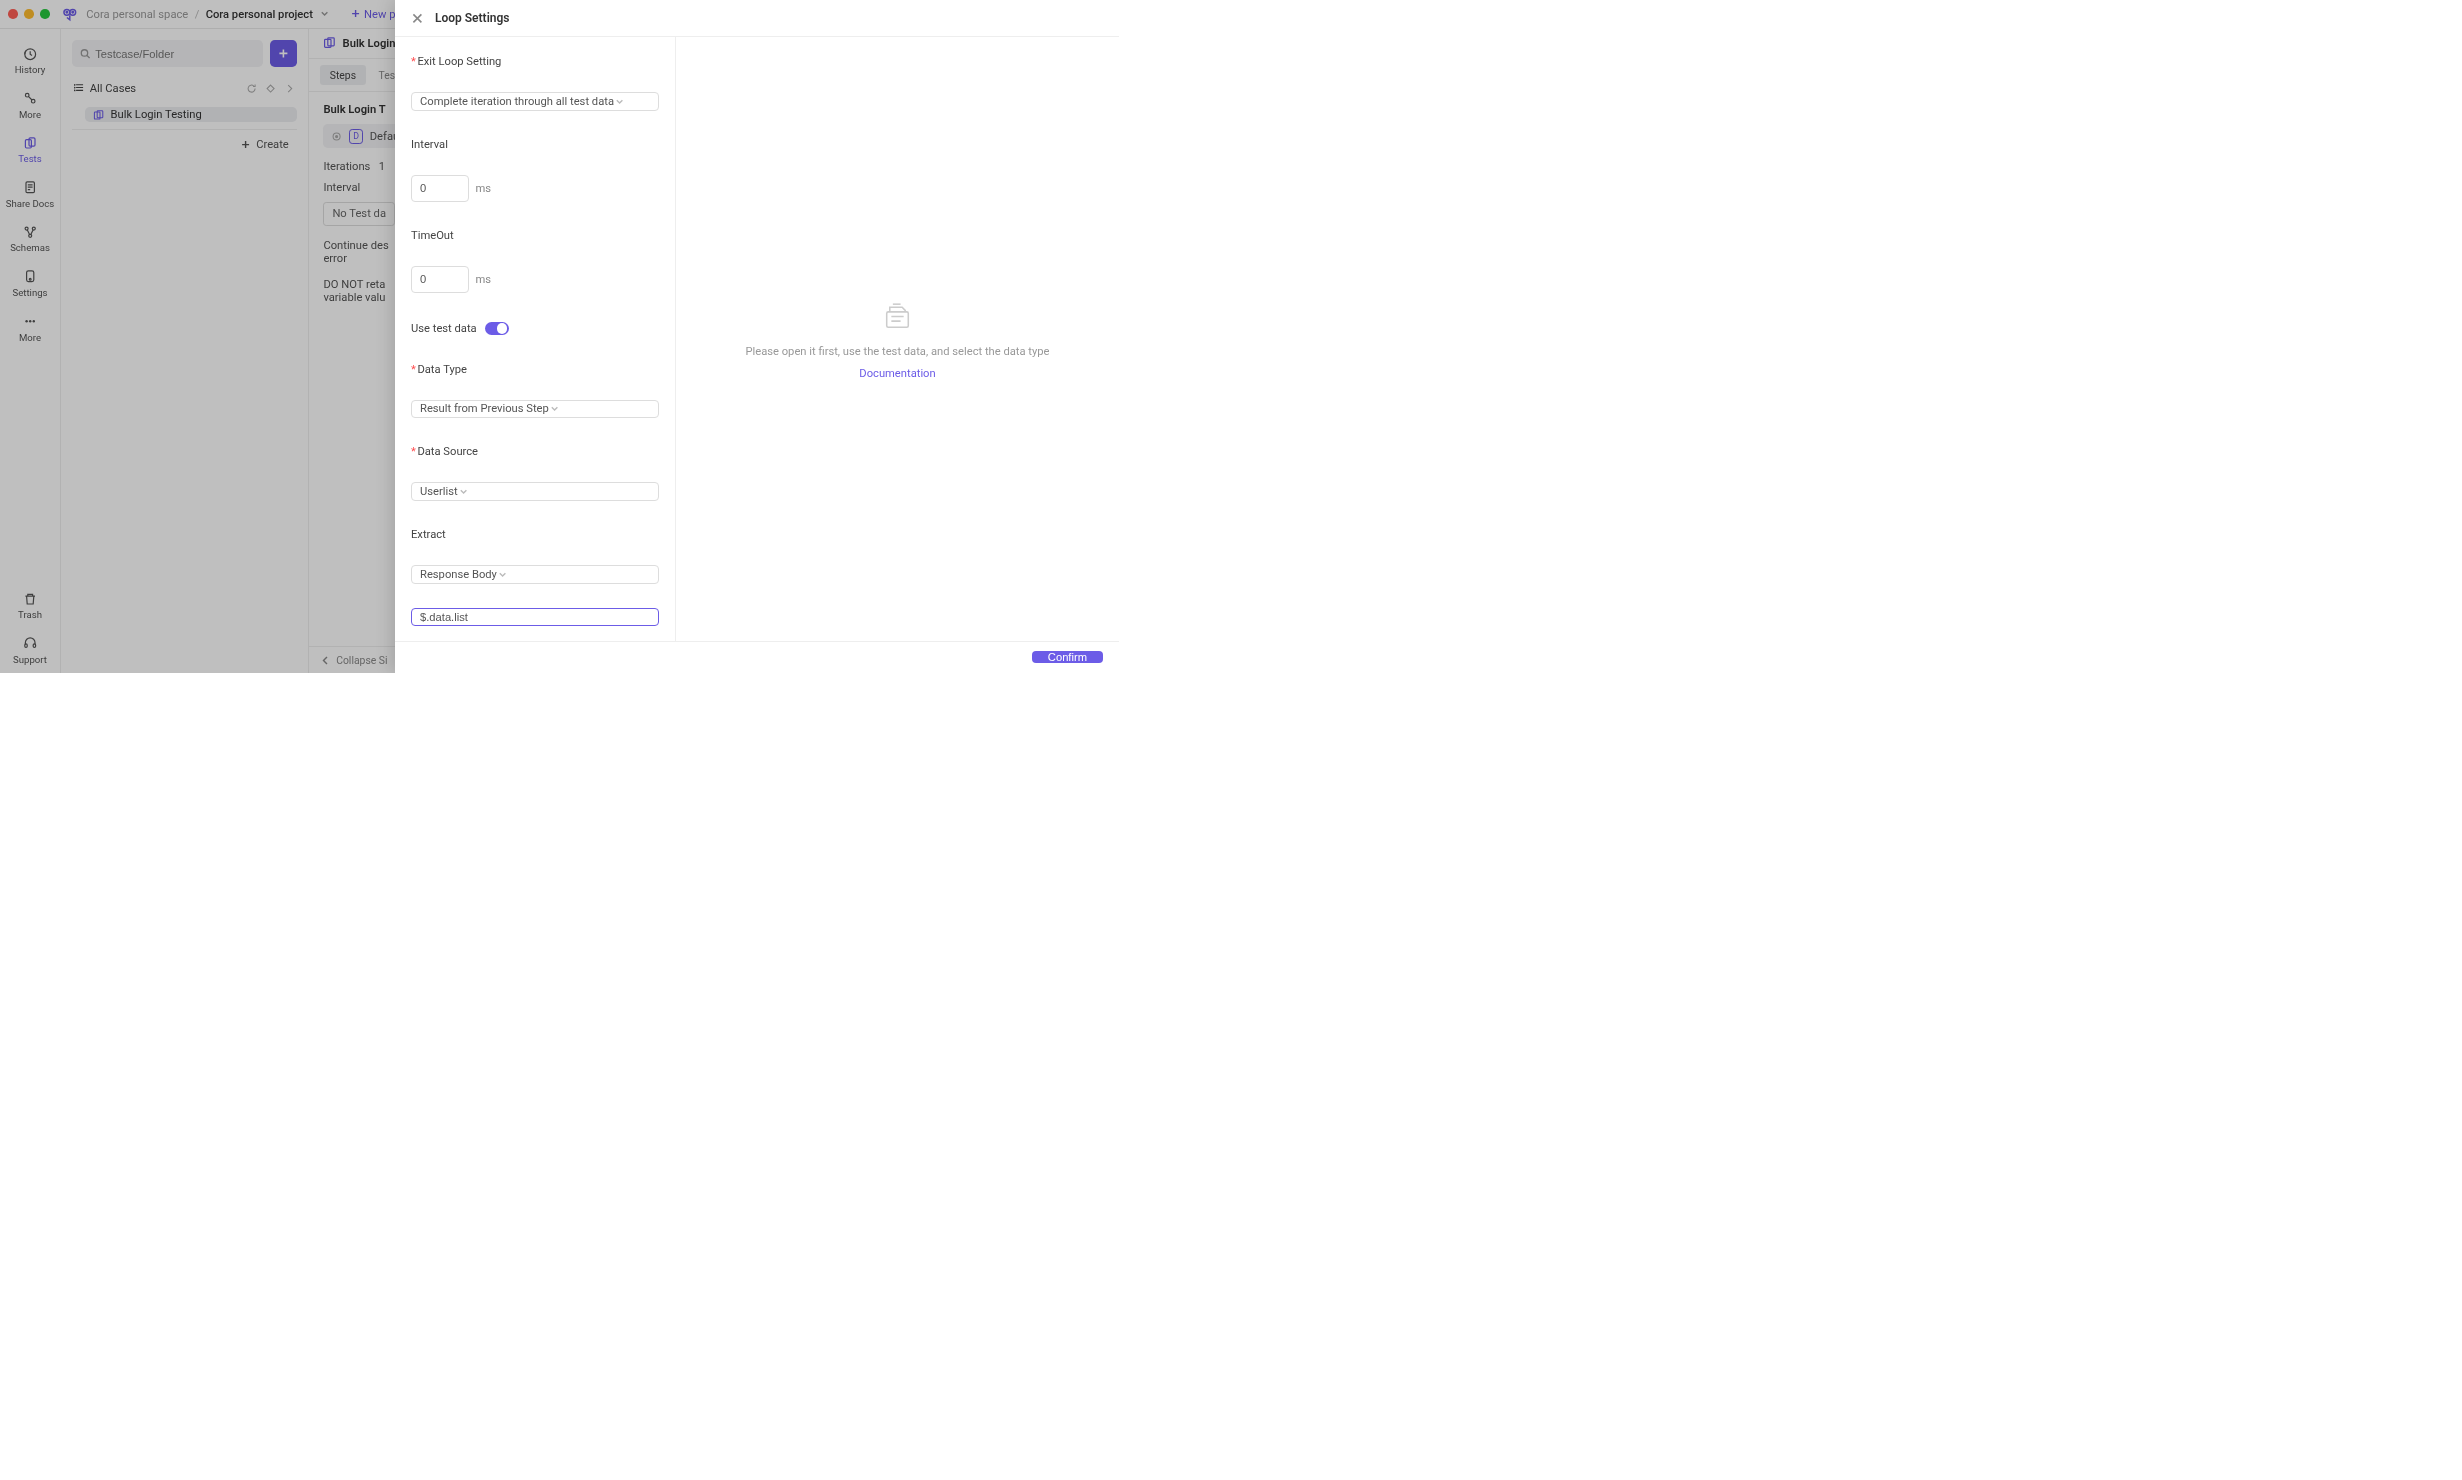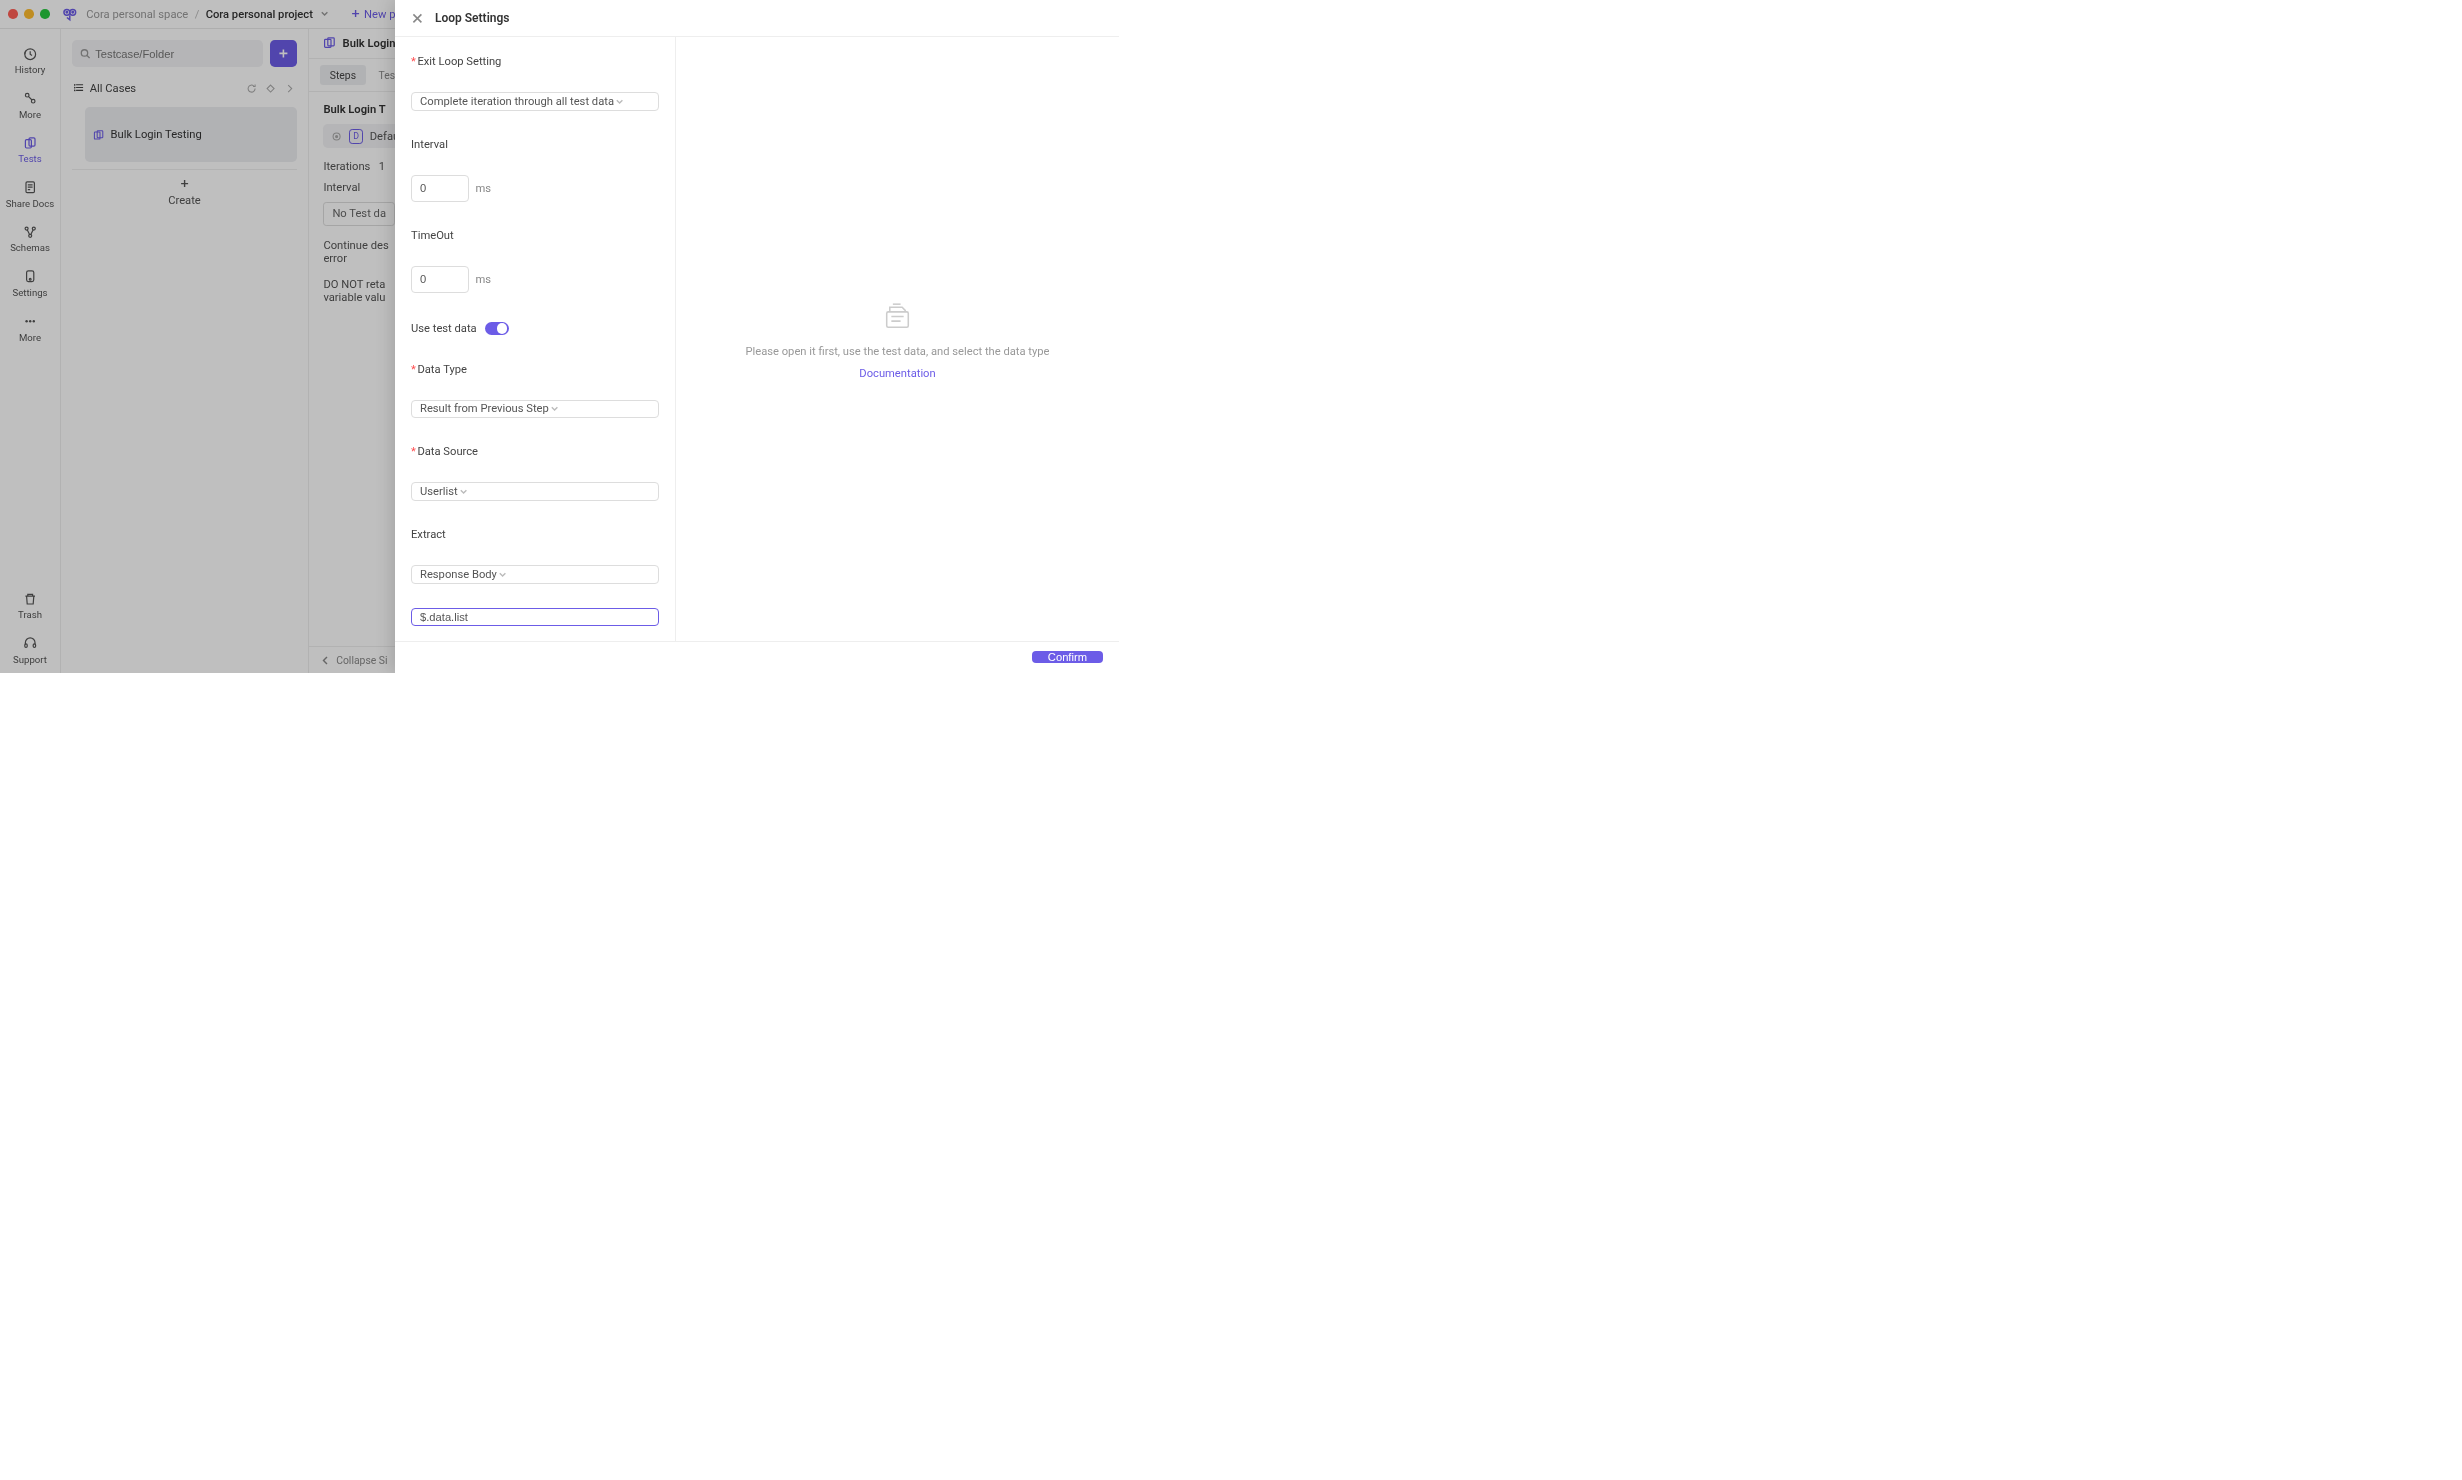--- a/index.html
+++ b/index.html
@@ -74,26 +74,26 @@
     display: flex; align-items: center; justify-content: center; color: #fff;
   }
   .allcases {
     display: flex; align-items: flex-end; justify-content: space-between;
     padding: 4.8px 1.6px; margin-bottom: 8px; color: #444;
   }
   .allcases-left { display: flex; align-items: center; gap: 4.8px; }
   .allcases-icons { display: flex; gap: 8px; color: #aaa; }
   .tree-item {
     display: flex; align-items: flex-end; gap: 6.4px;
-    padding: 21px 8px; margin: 1.6px 0 1.6px 12.8px;
+    padding: 1px 8px; margin: 1.6px 0 1.6px 12.8px;
     background: #edeef1; border-radius: 4.8px; color: #333;
   }
   .create-row {
     display: flex; align-items: center; justify-content: flex-end; gap: 4.8px;
-    padding: 8px; border-top: 0.8px solid #eee; margin-top: 6.4px; color: #555; flex-direction: column;
+    padding: 8px; border-top: 0.8px solid #eee; margin-top: 6.4px; color: #555;
   }
 
   .main { flex: 1; display: flex; flex-direction: column; }
   .tab-header {
     display: flex; align-items: center; gap: 6.4px;
     padding: 8px 14.4px; border-bottom: 0.8px solid #eee;
     font-weight: 600; color: #333;
   }
   .tab-header .icon { color: #6c5ce7; }
   .subtabs {

